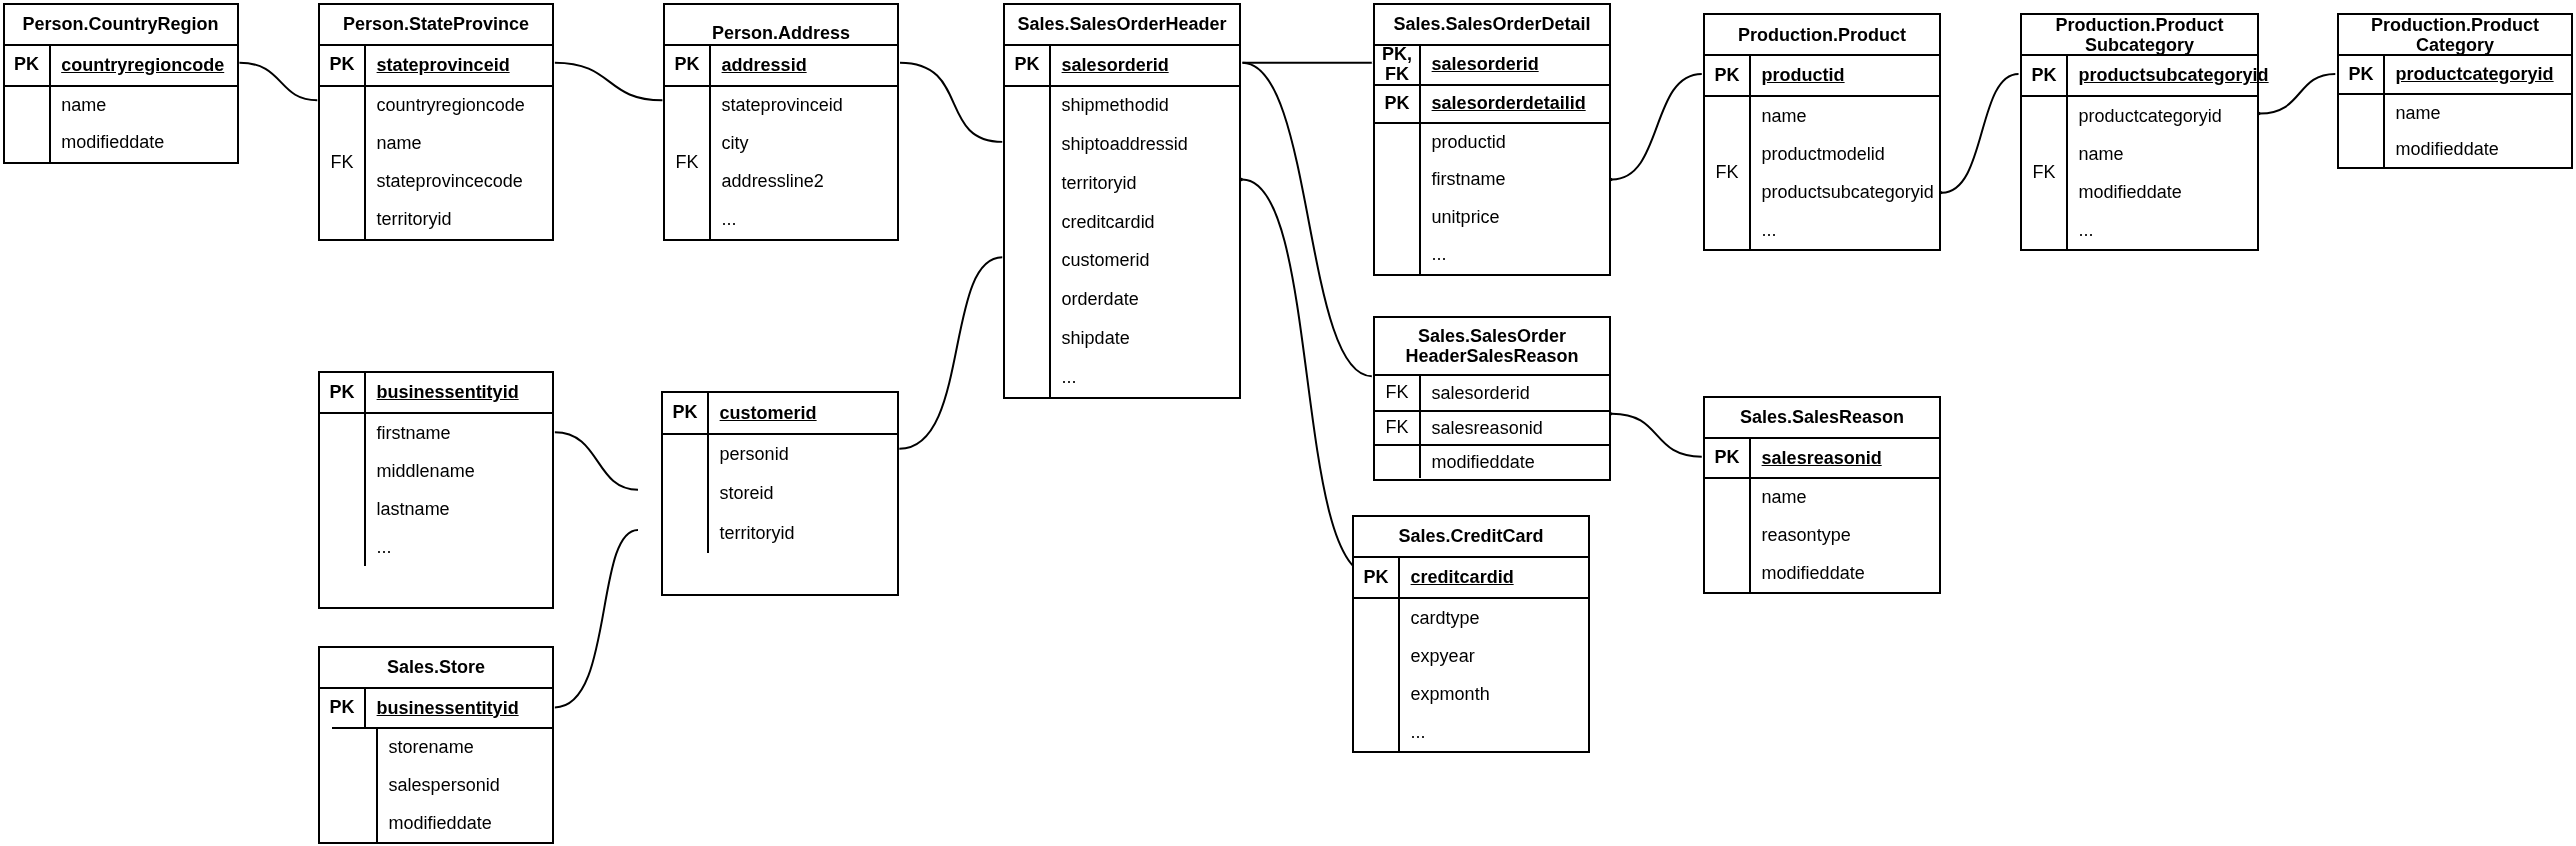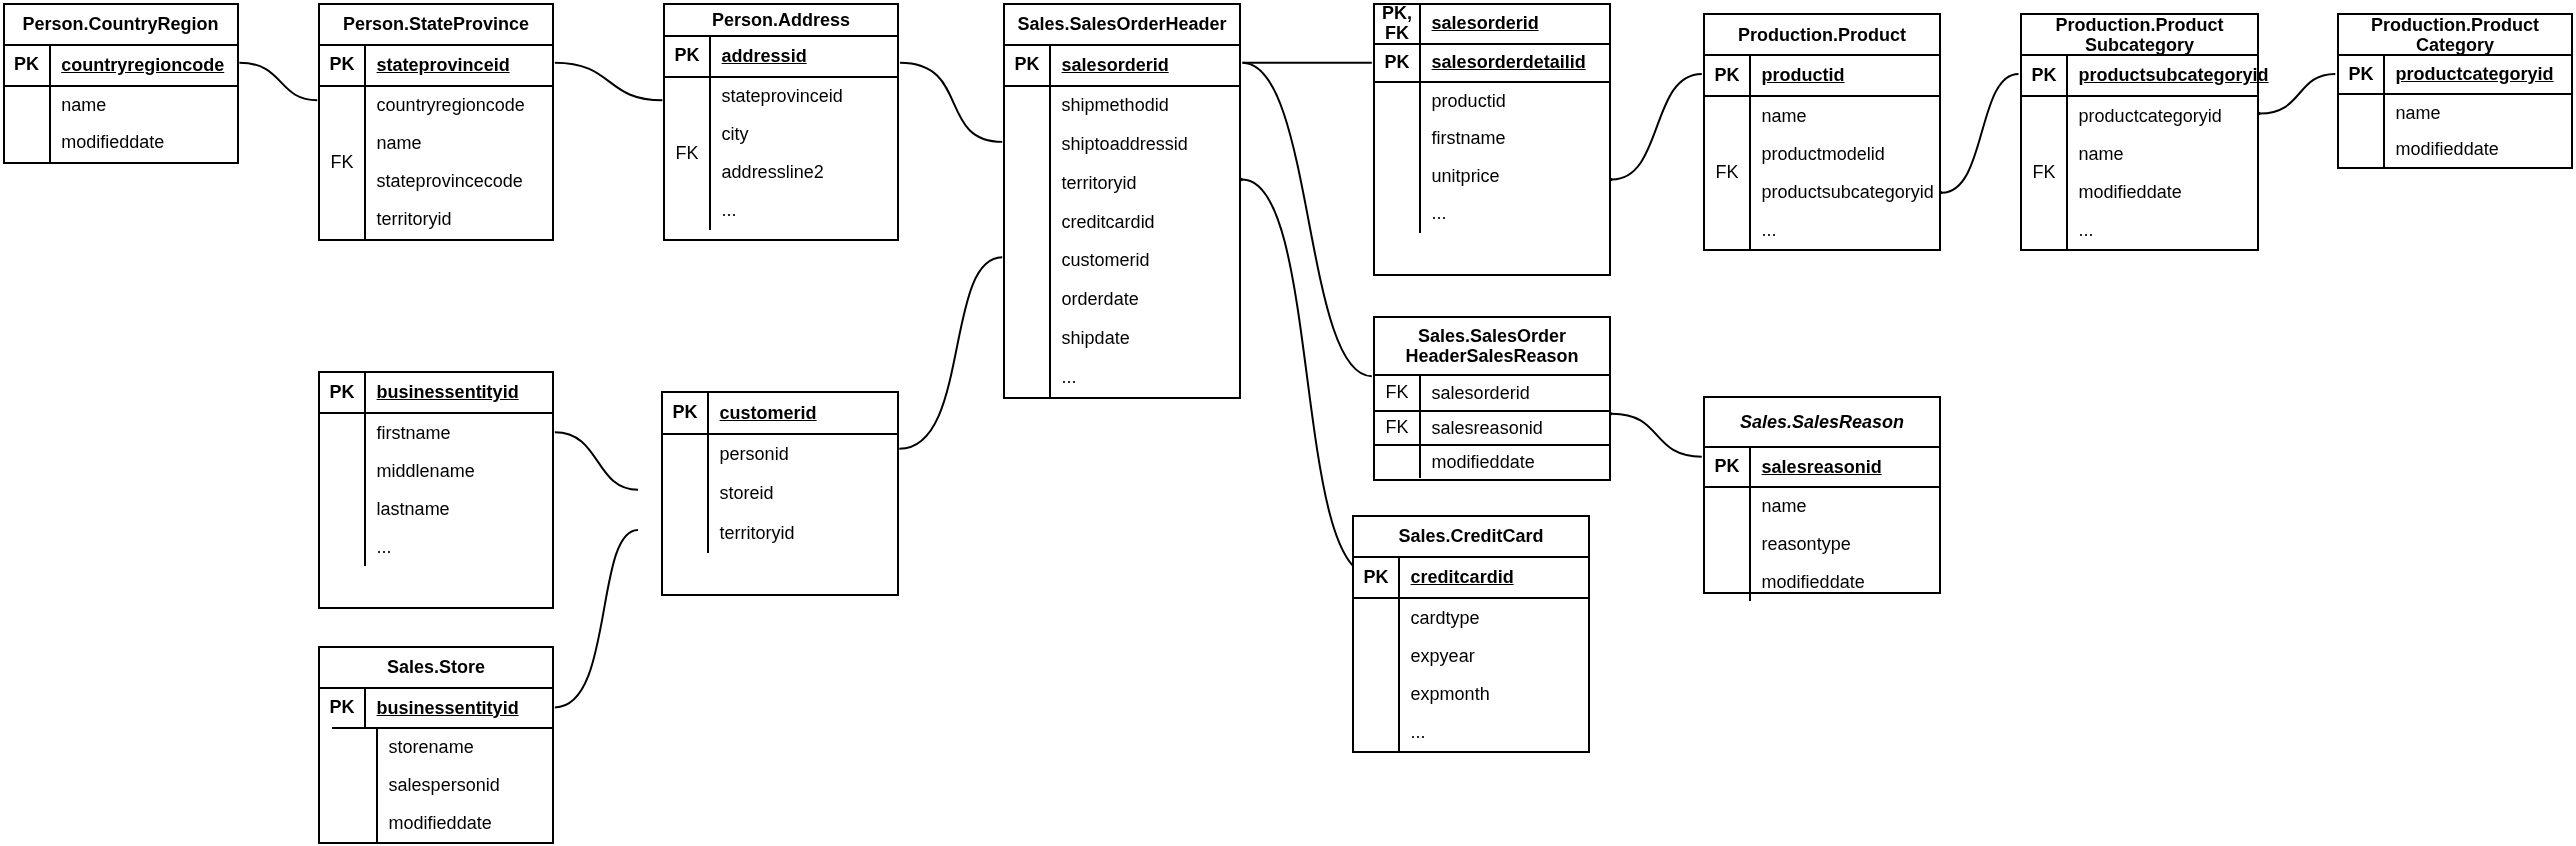--- a/index.html
+++ b/index.html
@@ -203,21 +203,21 @@
           <div class="keycol fk" style="width: 46px;">FK</div>
           <div class="fldcol">
             <div class="fld" style="flex: 1 1 0px; display: flex; align-items: center;">countryregioncode</div>
             <div class="fld" style="flex: 1 1 0px; display: flex; align-items: center;">name</div>
             <div class="fld" style="flex: 1 1 0px; display: flex; align-items: center;">stateprovincecode</div>
             <div class="fld" style="flex: 1 1 0px; display: flex; align-items: center;">territoryid</div>
           </div>
         </div>
       </div>
       <div class="entity" style="left: 663px; top: 2.6px; width: 236px; height: 238px;">
-        <div class="ent-title" style="height: 32px;">
+        <div class="ent-title" style="height: 41px; align-items: flex-end;">
           <div>Person.Address</div>
         </div>
         <div class="rowgrp" style="height: 39px;">
           <div class="keycol" style="width: 46px;">PK</div>
           <div class="fldcol">
             <div class="fld pk" style="flex: 1 1 0px; display: flex; align-items: center;">addressid</div>
           </div>
         </div>
         <div class="rowgrp" style="height: 154px;">
           <div class="keycol fk" style="width: 46px;">FK</div>
@@ -247,20 +247,23 @@
             <div class="fld" style="flex: 1 1 0px; display: flex; align-items: center;">territoryid</div>
             <div class="fld" style="flex: 1 1 0px; display: flex; align-items: center;">creditcardid</div>
             <div class="fld" style="flex: 1 1 0px; display: flex; align-items: center;">customerid</div>
             <div class="fld" style="flex: 1 1 0px; display: flex; align-items: center;">orderdate</div>
             <div class="fld" style="flex: 1 1 0px; display: flex; align-items: center;">shipdate</div>
             <div class="fld" style="flex: 1 1 0px; display: flex; align-items: center;">...</div>
           </div>
         </div>
       </div>
       <div class="entity" style="left: 1373px; top: 2.6px; width: 238px; height: 273px;">
+        <div class="ent-title" style="height: 41px;">
+          <div>Sales.SalesOrderDetail</div>
+        </div>
         <div class="rowgrp" style="height: 38px;">
           <div class="keycol" style="width: 46px;">PK,<br>FK</div>
           <div class="fldcol">
             <div class="fld pk" style="flex: 1 1 0px; display: flex; align-items: center;">salesorderid</div>
           </div>
         </div>
         <div class="rowgrp" style="height: 38px;">
           <div class="keycol" style="width: 46px;">PK</div>
           <div class="fldcol">
             <div class="fld pk" style="flex: 1 1 0px; display: flex; align-items: center;">salesorderdetailid</div>
@@ -403,21 +406,21 @@
           </div>
         </div>
         <div class="rowgrp" style="height: 34px;">
           <div class="keycol fk" style="width: 46px;"></div>
           <div class="fldcol">
             <div class="fld" style="flex: 1 1 0px; display: flex; align-items: center;">modifieddate</div>
           </div>
         </div>
       </div>
       <div class="entity" style="left: 1703px; top: 396px; width: 238px; height: 198px;">
-        <div class="ent-title" style="height: 50px; font-style: italic;">
+        <div class="ent-title" style="height: 41px;">
           <div>Sales.SalesReason</div>
         </div>
         <div class="rowgrp" style="height: 38px;">
           <div class="keycol" style="width: 46px;">PK</div>
           <div class="fldcol">
             <div class="fld pk" style="flex: 1 1 0px; display: flex; align-items: center;">salesreasonid</div>
           </div>
         </div>
         <div class="rowgrp" style="height: 115px;">
           <div class="keycol fk" style="width: 46px;"></div>

